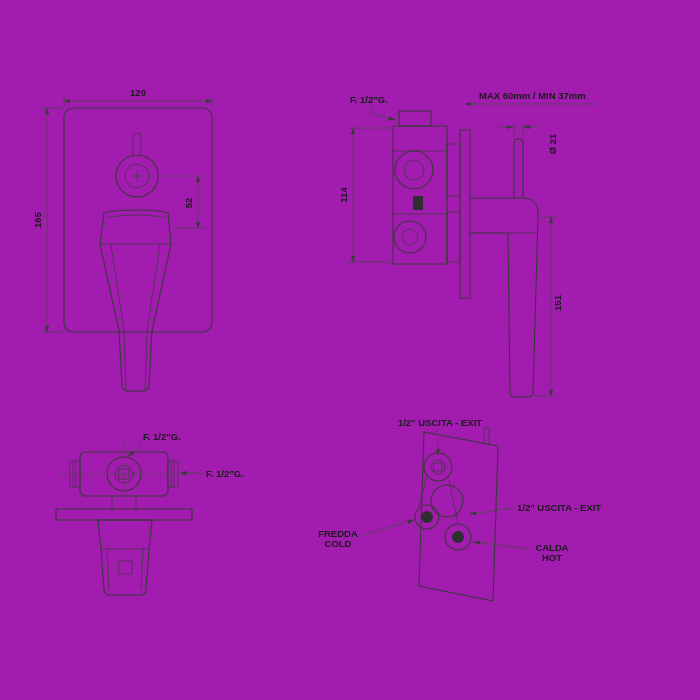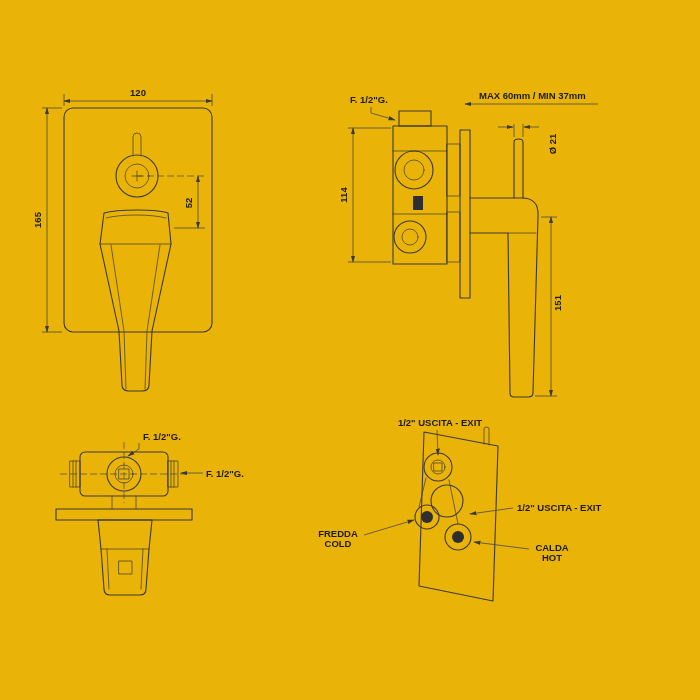--- a/index.html
+++ b/index.html
@@ -1,16 +1,16 @@
 <!DOCTYPE html>
 <html><head>
 <meta charset="utf-8">
 <style>
   html,body{margin:0;padding:0;background:#ffffff;}
-  .canvas{position:relative;width:700px;height:700px;background:#eab308;overflow:hidden;}
+  .canvas{position:relative;width:700px;height:700px;background:#a21caf;overflow:hidden;}
   svg{display:block;}
   svg text{font:700 9.5px "Liberation Sans", sans-serif;fill:#1b1b1b;}
   .geo{fill:none;stroke:#3a3a3a;stroke-width:1.1;stroke-linejoin:round;stroke-linecap:round;}
   .geo2{fill:none;stroke:#3a3a3a;stroke-width:0.7;stroke-linejoin:round;stroke-linecap:round;}
   .dim{fill:none;stroke:#4a4a4a;stroke-width:0.8;}
   .ctr{fill:none;stroke:#4a4a4a;stroke-width:0.7;stroke-dasharray:7 3;}
   .dark{fill:#2f2f2f;stroke:none;}
 </style>
 </head>
 <body>

